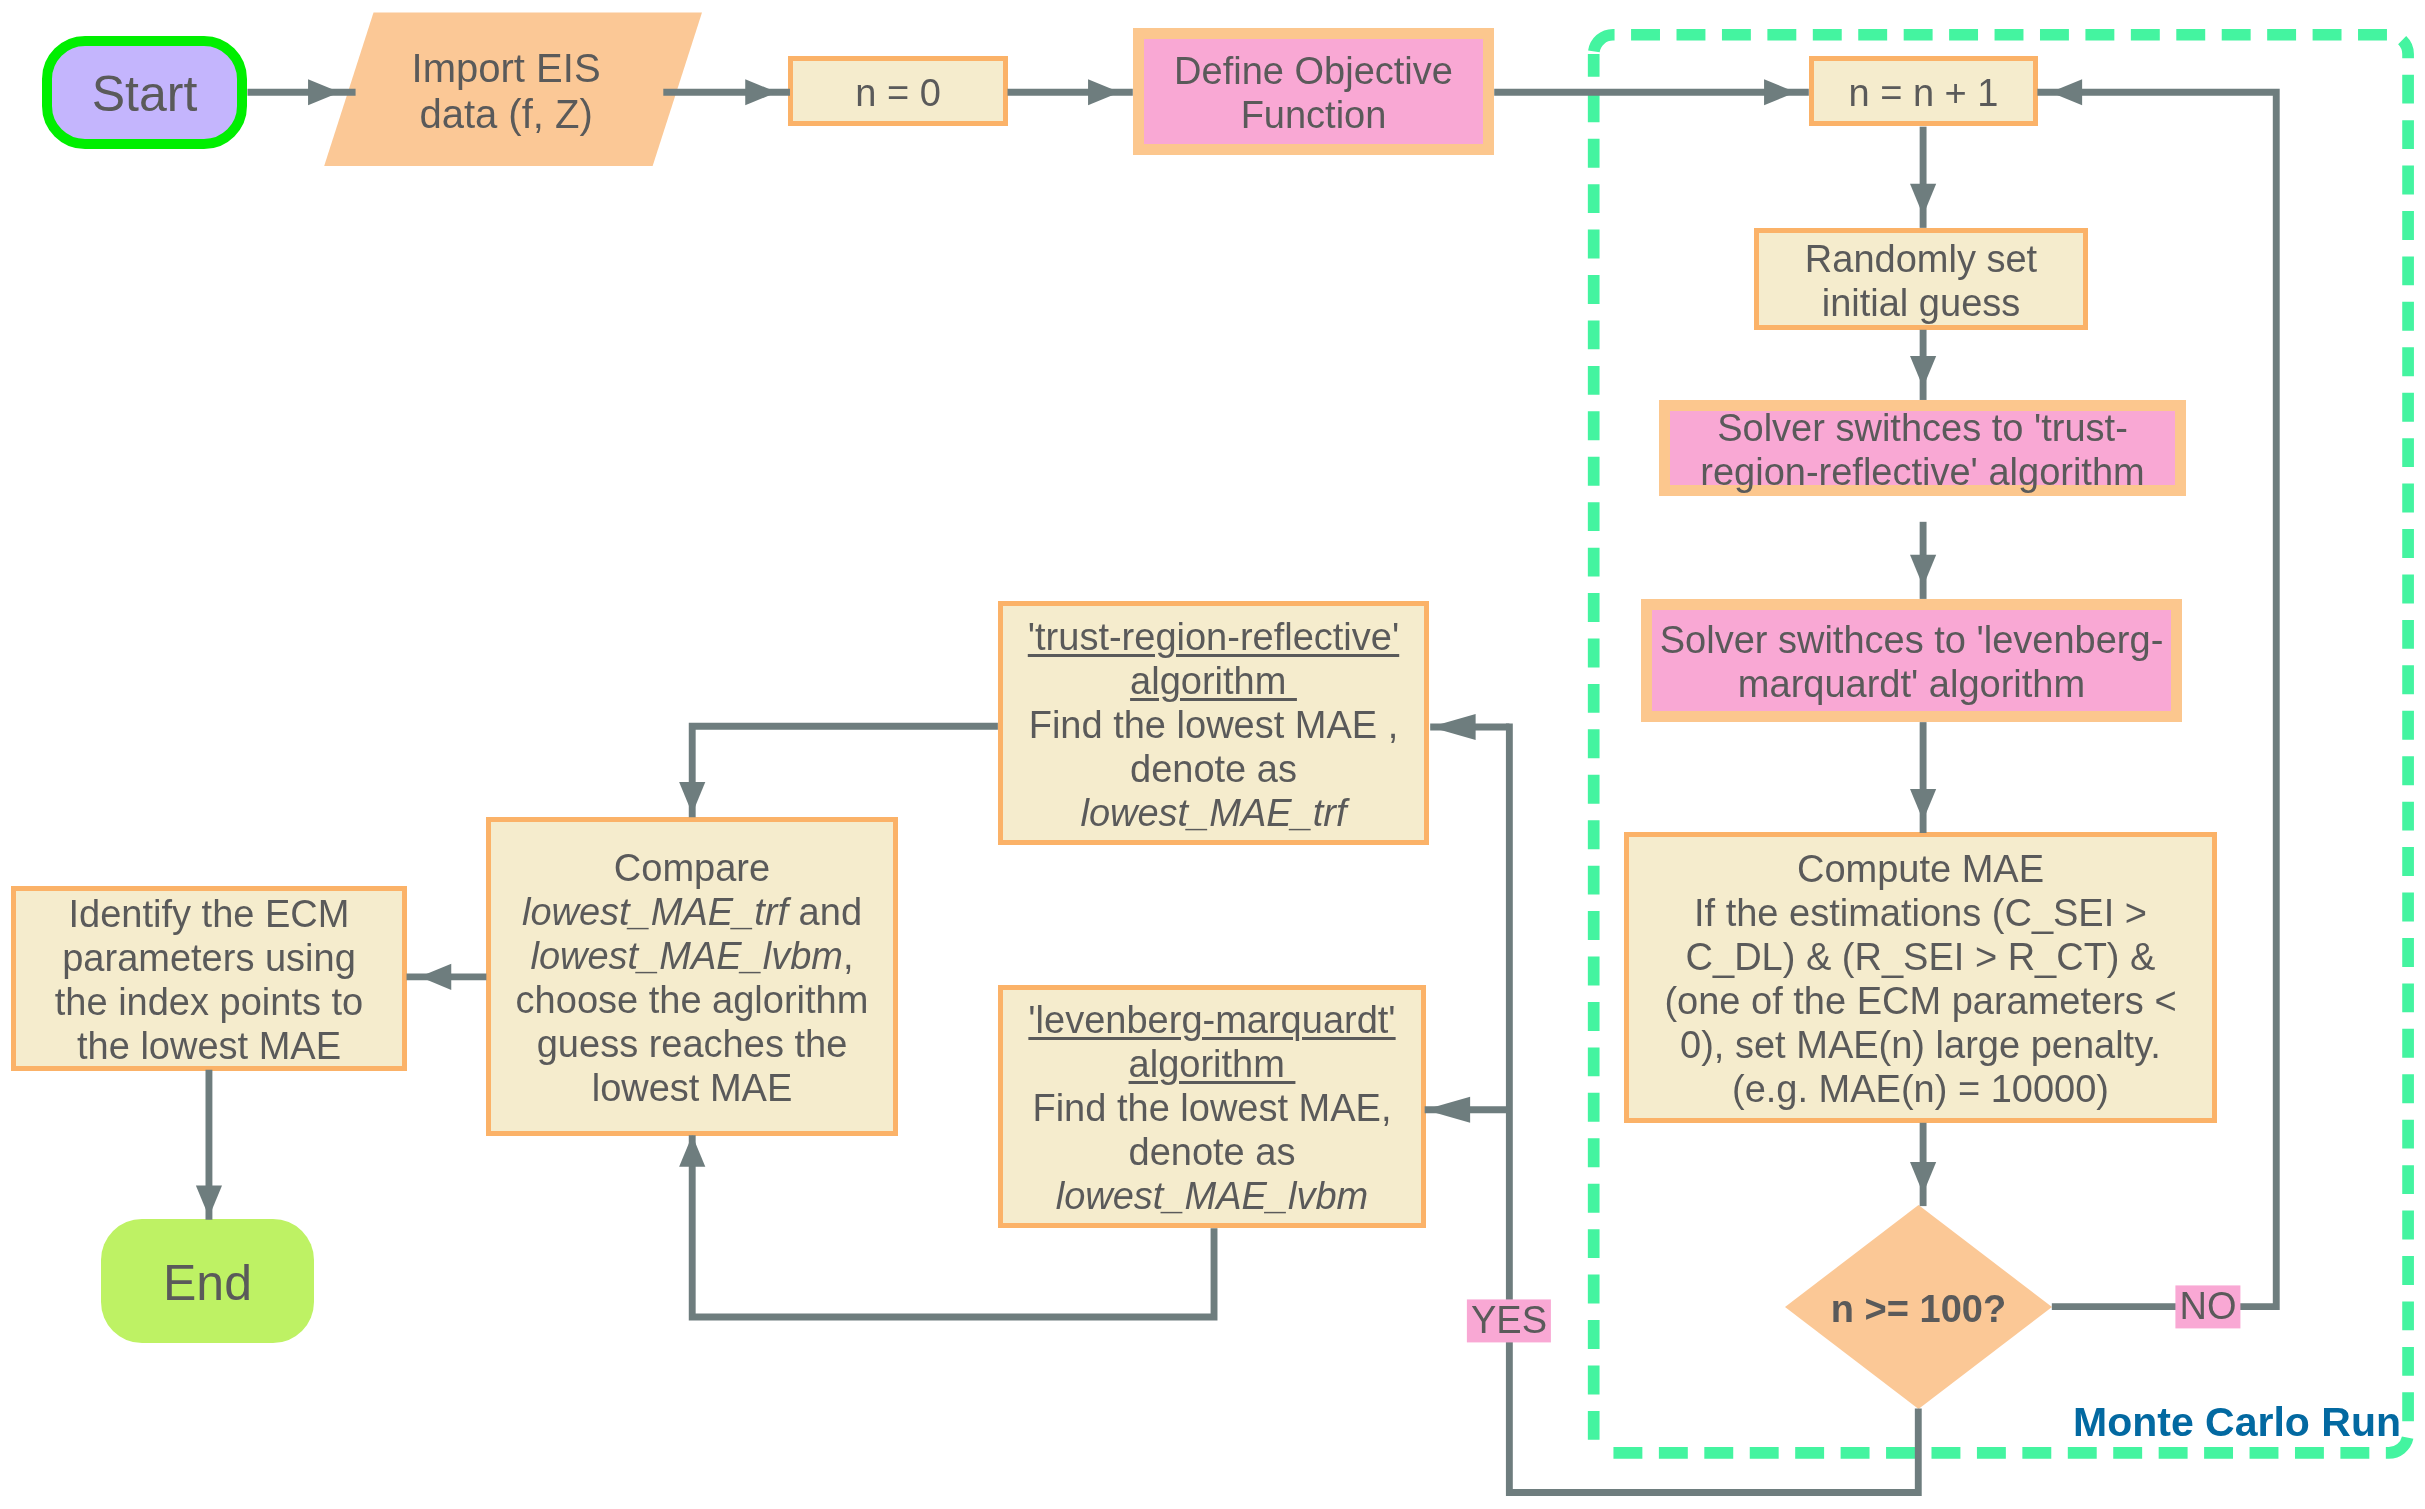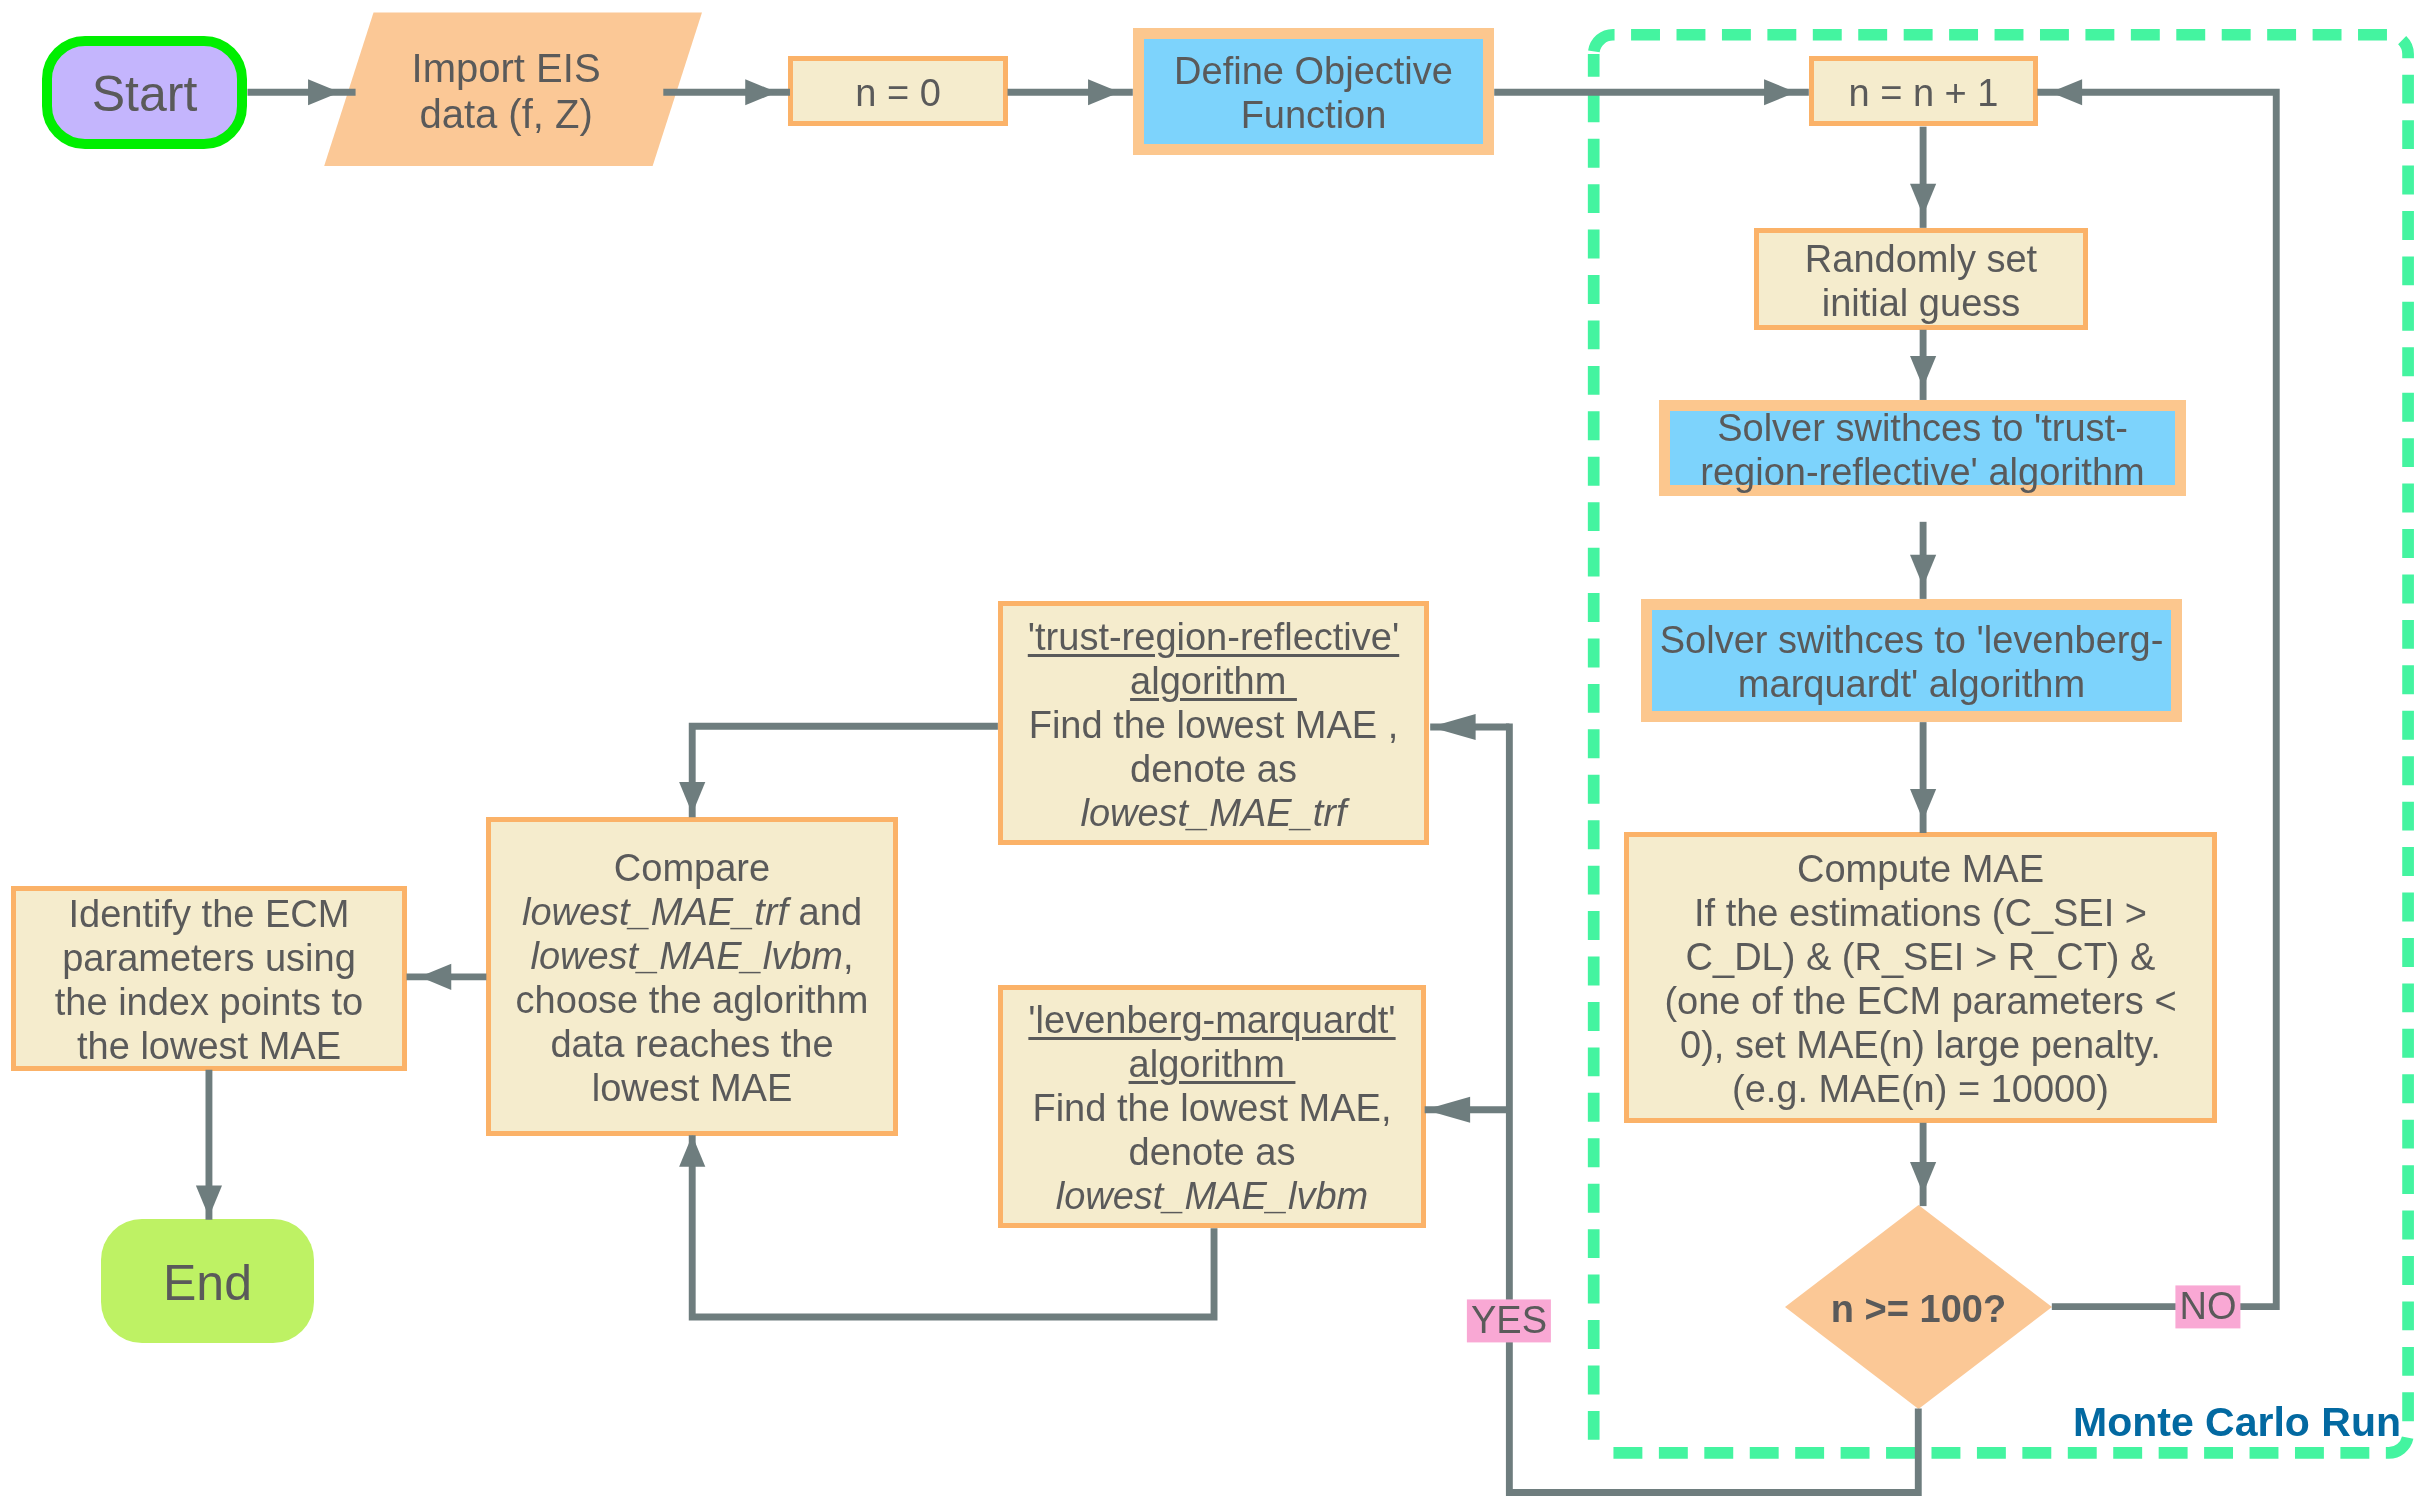--- a/index.html
+++ b/index.html
@@ -5,21 +5,21 @@
   html,body{margin:0;padding:0;background:#ffffff;}
   #stage{position:relative;width:2426px;height:1509px;background:#ffffff;overflow:hidden;
     font-family:"Liberation Sans",sans-serif;color:#5a5a5a;}
   svg{position:absolute;left:0;top:0;pointer-events:none;}
   svg.clayer{z-index:5;}
   svg.glayer{z-index:1;}
   .node{position:absolute;box-sizing:border-box;display:flex;flex-direction:column;
     align-items:center;justify-content:center;text-align:center;padding-top:3.4px;}
   .tl{display:block;white-space:pre;line-height:1.16;font-size:38px;}
   .proc{background:#f5eccd;border:5.5px solid #fbb268;}
-  .proc2{background:#7dd3fc;border:11px solid #fcc78e;}
+  .proc2{background:#f9a8d4;border:11px solid #fcc78e;}
   .para{background:#fbc896;clip-path:polygon(13.1% 0,100% 0,86.9% 100%,0 100%);}
   .para .tl{font-size:40px;}
   .para .inner{transform:translateX(-6.9px);}
   .start{background:#c4b5fd;border:10.3px solid #00ef00;border-radius:43px;}
   .end{background:#bef264;border-radius:41px;}
   .term .tl{font-size:50px;}
   .diamond{background:#fbc896;
      clip-path:polygon(50% 0,100% 50%,50% 100%,0 50%);}
   .bold{font-weight:bold;}
   .ul{text-decoration:underline;text-decoration-thickness:2.8px;text-underline-offset:4.1px;}
@@ -127,21 +127,21 @@
       <div class="tl ul">algorithm </div>
       <div class="tl">Find the lowest MAE,</div>
       <div class="tl">denote as</div>
       <div class="tl it">lowest_MAE_lvbm</div>
     </div>
 <div class="node proc" style="left:486px;top:817px;width:412px;height:319px;">
       <div class="tl">Compare</div>
       <div class="tl"><span class="it">lowest_MAE_trf</span><span> and</span></div>
       <div class="tl"><span class="it">lowest_MAE_lvbm</span><span>,</span></div>
       <div class="tl">choose the aglorithm</div>
-      <div class="tl">data reaches the</div>
+      <div class="tl">guess reaches the</div>
       <div class="tl">lowest MAE</div>
     </div>
 <div class="node proc" style="left:11px;top:886px;width:396px;height:185px;">
       <div class="tl ">Identify the ECM</div>
       <div class="tl ">parameters using</div>
       <div class="tl ">the index points to</div>
       <div class="tl ">the lowest MAE</div>
     </div>
 <div class="node term end" style="left:101px;top:1219px;width:213px;height:124px;">
       <span class="tl">End</span>

